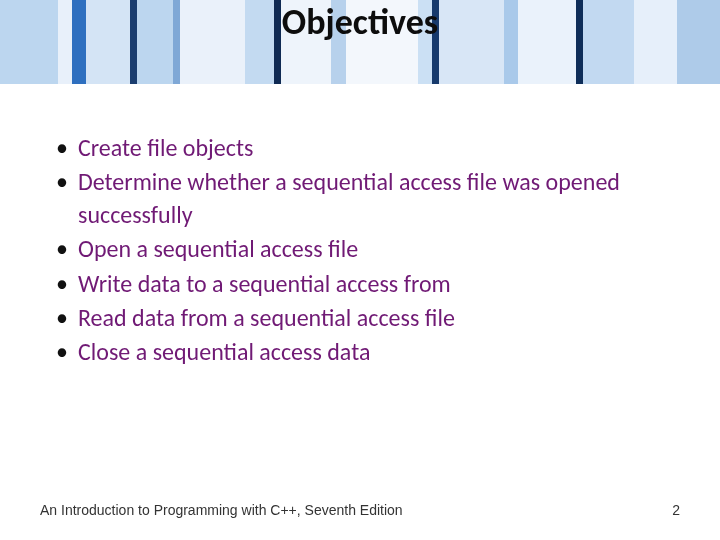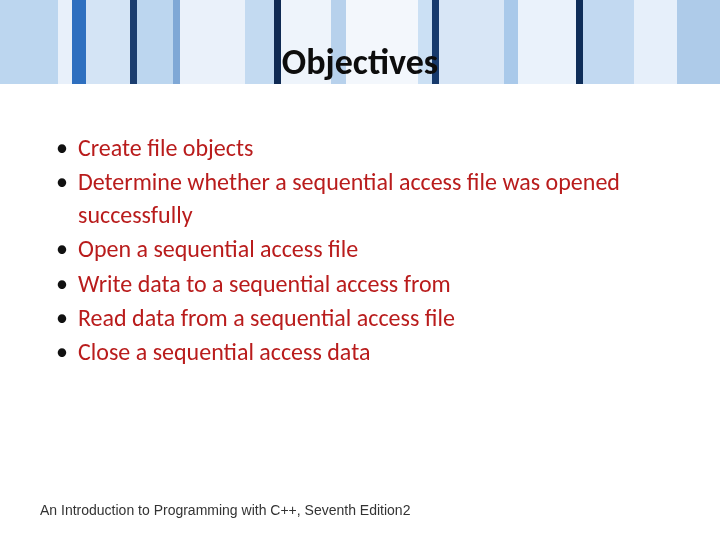--- a/index.html
+++ b/index.html
@@ -32,59 +32,60 @@
       #cbe0f4 58%, #cbe0f4 60%,
       #173a6c 60%, #173a6c 61%,
       #d8e6f6 61%, #d8e6f6 70%,
       #a9c9ea 70%, #a9c9ea 72%,
       #eaf2fb 72%, #eaf2fb 80%,
       #0e2d59 80%, #0e2d59 81%,
       #c2d9f1 81%, #c2d9f1 88%,
       #e6effa 88%, #e6effa 94%,
       #aecbe9 94%, #aecbe9 100%);
     display: flex;
-    align-items: flex-end;
+    align-items: flex-start;
     justify-content: center;
   }
   .title {
     font-size: 36px;
     font-weight: 600;
     color: #0d0d0d;
     text-align: center;
     background: rgba(255,255,255,0.0);
     padding: 0 8px;
   }
   .content {
     padding: 48px 40px 0 56px;
   }
   .bullets {
     list-style: none;
   }
   .bullets li {
     position: relative;
     font-size: 24px;
     line-height: 1.35;
-    color: #b91c1c;
+    color: #701a75;
     padding-left: 22px;
     margin-bottom: 2px;
   }
   .bullets li::before {
     content: "•";
     position: absolute;
     left: 0;
     top: 0;
     font-size: 24px;
     color: #111;
   }
   .footer {
     position: absolute;
     bottom: 22px;
     left: 40px;
     right: 40px;
     display: flex;
+    justify-content: space-between;
     align-items: baseline;
     font-family: Arial, sans-serif;
     font-size: 14px;
     color: #333;
   }
   .page-num {
     color: #333;
   }
 </style>
 </head>

